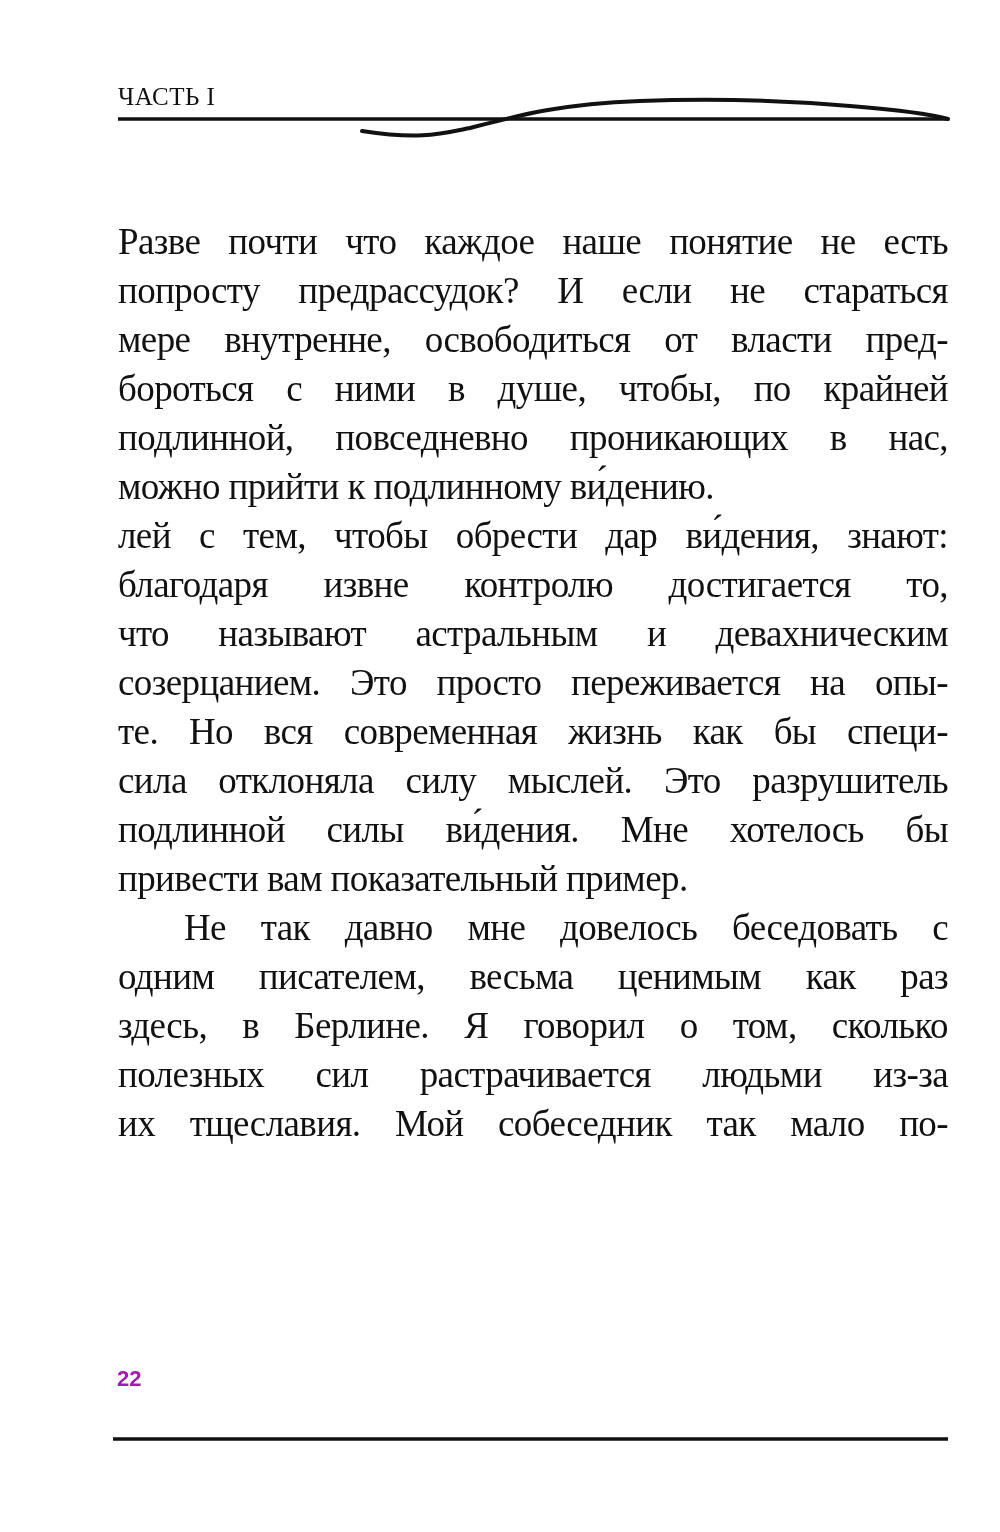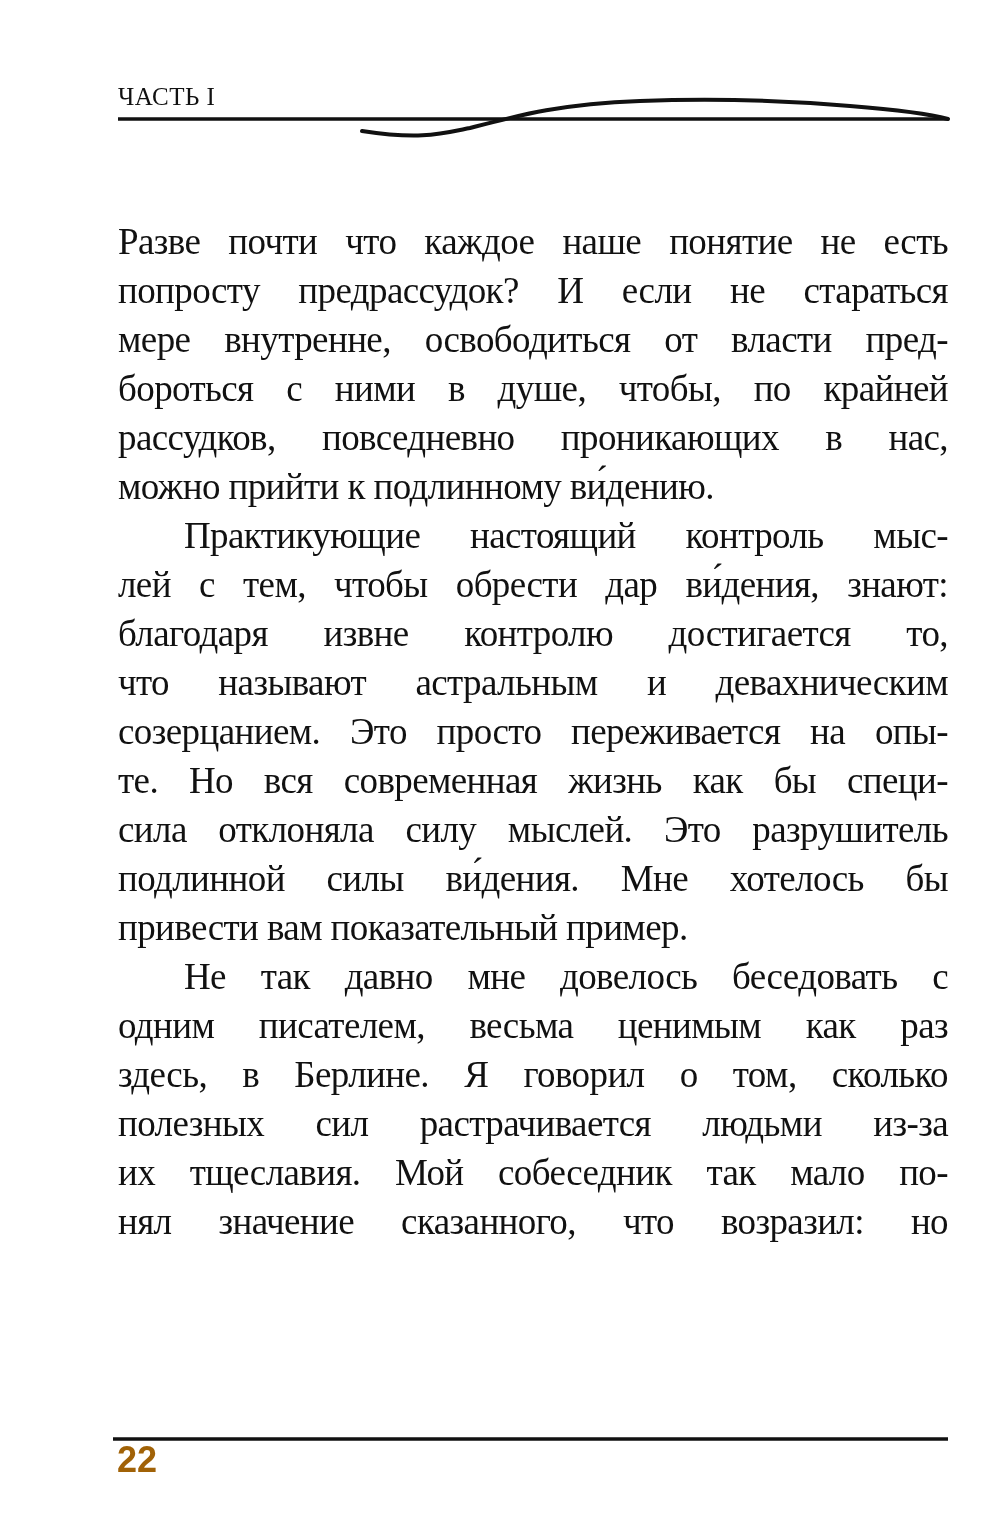--- a/index.html
+++ b/index.html
@@ -56,62 +56,60 @@
       text-align: justify;
       text-align-last: justify;
       letter-spacing: -0.6px;
       overflow: visible;
     }
     .line.indent { padding-left: 66px; }
     .line.last { text-align-last: left; }
     .page-number {
       position: absolute;
       left: 117px;
-      top: 1443px;
+      top: 1362px;
       font-family: "Liberation Sans", "DejaVu Sans", sans-serif;
       font-weight: bold;
-      font-size: 36px;
+      font-size: 22px;
       line-height: 34px;
-      color: #a16207;
+      color: #a21caf;
     }
   </style>
 </head>
 <body>
 
 <div class="page">
 
   <div class="running-head">ЧАСТЬ I</div>
 
   <svg class="ornament ornament-top" viewBox="0 0 1000 60" width="1000" height="60">
     <line x1="118" y1="29" x2="948" y2="29" stroke="#111" stroke-width="3.5"></line>
     <path d="M 362 41 C 420 50 440 44 470 38 C 520 25 560 14 640 11 C 720 8 780 10 850 16 C 900 20 930 24 948 29" fill="none" stroke="#111" stroke-width="4" stroke-linecap="round"></path>
   </svg>
 
   <div class="body-text">
     <span class="line">Разве почти что каждое наше понятие не есть</span>
     <span class="line">попросту предрассудок? И если не стараться</span>
     <span class="line">мере внутренне, освободиться от власти пред-</span>
     <span class="line">бороться с ними в душе, чтобы, по крайней</span>
-    <span class="line">рассудков, повседневно проникающих в нас,</span>
+    <span class="line">подлинной, повседневно проникающих в нас,</span>
     <span class="line last">можно прийти к подлинному ви́дению.</span>
-    <span class="line indent">Практикующие настоящий контроль мыс-</span>
     <span class="line">лей с тем, чтобы обрести дар ви́дения, знают:</span>
     <span class="line">благодаря извне контролю достигается то,</span>
     <span class="line">что называют астральным и девахническим</span>
     <span class="line">созерцанием. Это просто переживается на опы-</span>
     <span class="line">те. Но вся современная жизнь как бы специ-</span>
     <span class="line">сила отклоняла силу мыслей. Это разрушитель</span>
     <span class="line">подлинной силы ви́дения. Мне хотелось бы</span>
     <span class="line last">привести вам показательный пример.</span>
     <span class="line indent">Не так давно мне довелось беседовать с</span>
     <span class="line">одним писателем, весьма ценимым как раз</span>
     <span class="line">здесь, в Берлине. Я говорил о том, сколько</span>
     <span class="line">полезных сил растрачивается людьми из-за</span>
     <span class="line">их тщеславия. Мой собеседник так мало по-</span>
-    <span class="line">нял значение сказанного, что возразил: но</span>
   </div>
 
   <svg class="ornament ornament-bottom" viewBox="0 0 1000 60" width="1000" height="60">
     <line x1="113" y1="34" x2="948" y2="34" stroke="#111" stroke-width="3.5"></line>
     <path d="M 113 31 C 150 22 180 16 220 13 C 260 10 300 12 330 22 C 355 30 370 38 390 45 C 420 52 445 50 360 47" fill="none" stroke="#111" stroke-width="0"></path>
     <path d="M 113 32 C 160 20 200 14 240 13 C 280 12 300 16 320 24 C 340 32 355 40 380 45 C 400 49 420 49 362 50" fill="none" stroke="none"></path>
     <path d="M 113 33 C 150 22 195 14 240 13 C 285 12 305 18 325 27 C 345 36 360 44 385 48 C 400 50 412 50 362 49" fill="none" stroke="none"></path>
     <path d="M 113 33 C 150 22 195 14 240 13 C 285 12 305 18 325 28 C 345 38 365 46 395 47 C 405 47 412 46 362 46" fill="none" stroke="none"></path>
     <path d="M 113 33 C 160 20 200 14 240 13 C 285 12 305 19 327 30 C 350 42 370 47 362 47" fill="none" stroke="none"></path>
     <path d="M 113 33 C 160 20 200 14 240 13 C 285 12 308 20 330 32 C 350 44 375 47 362 47" fill="none" stroke="none"></path>

